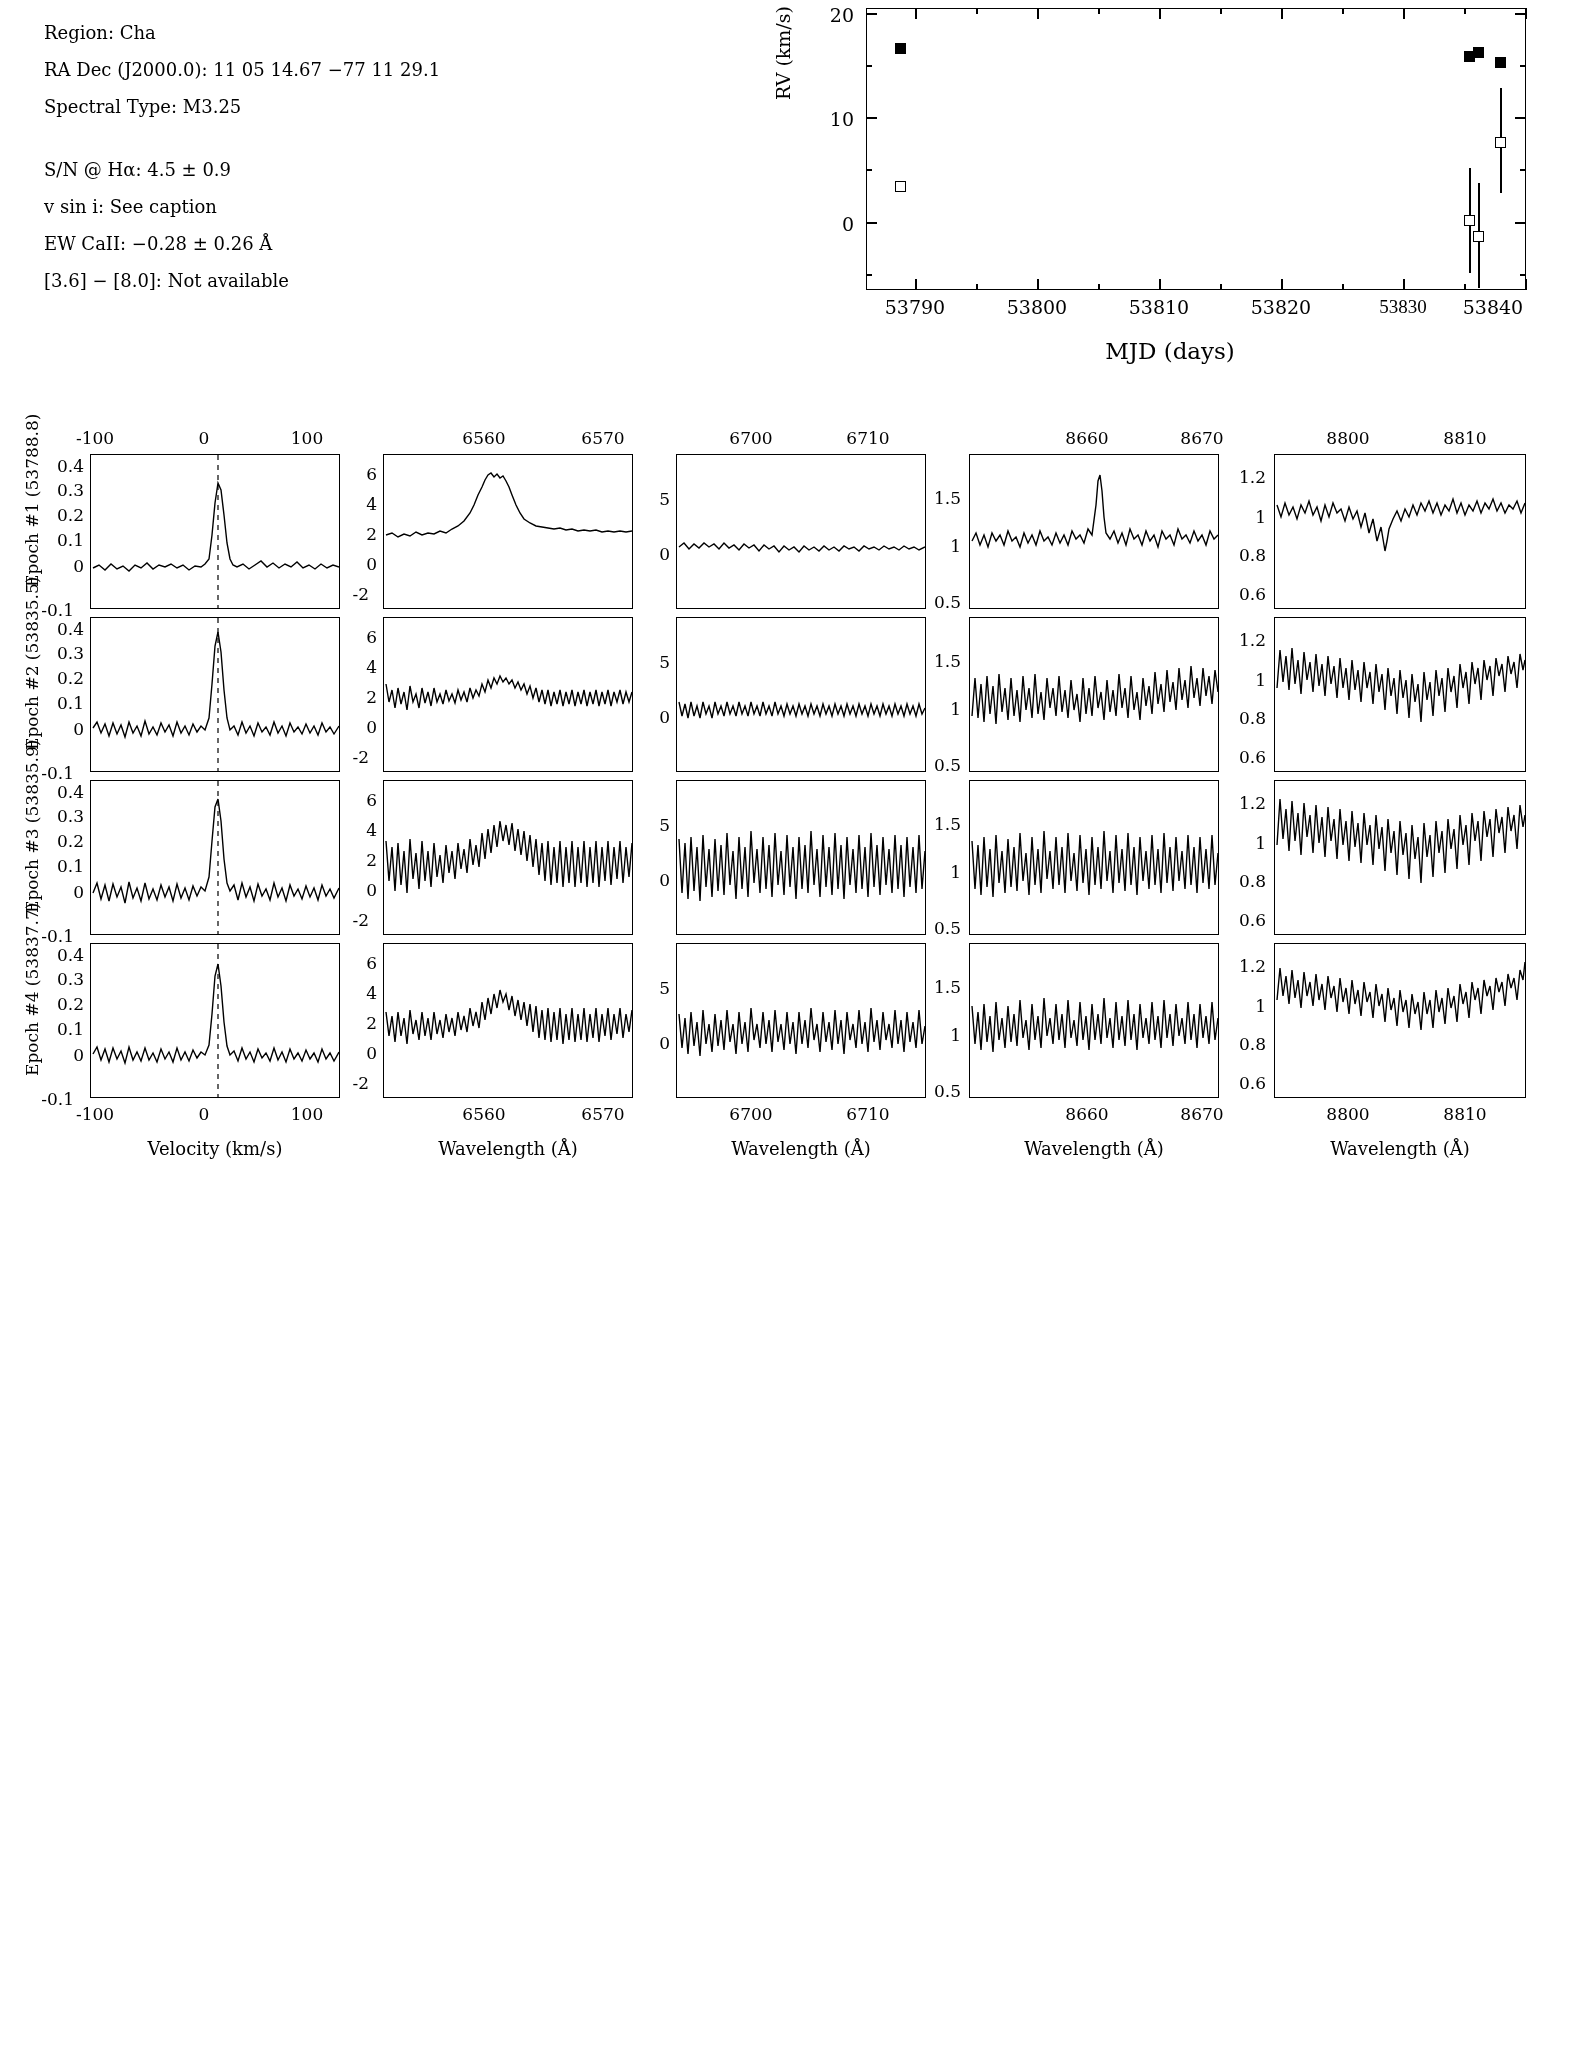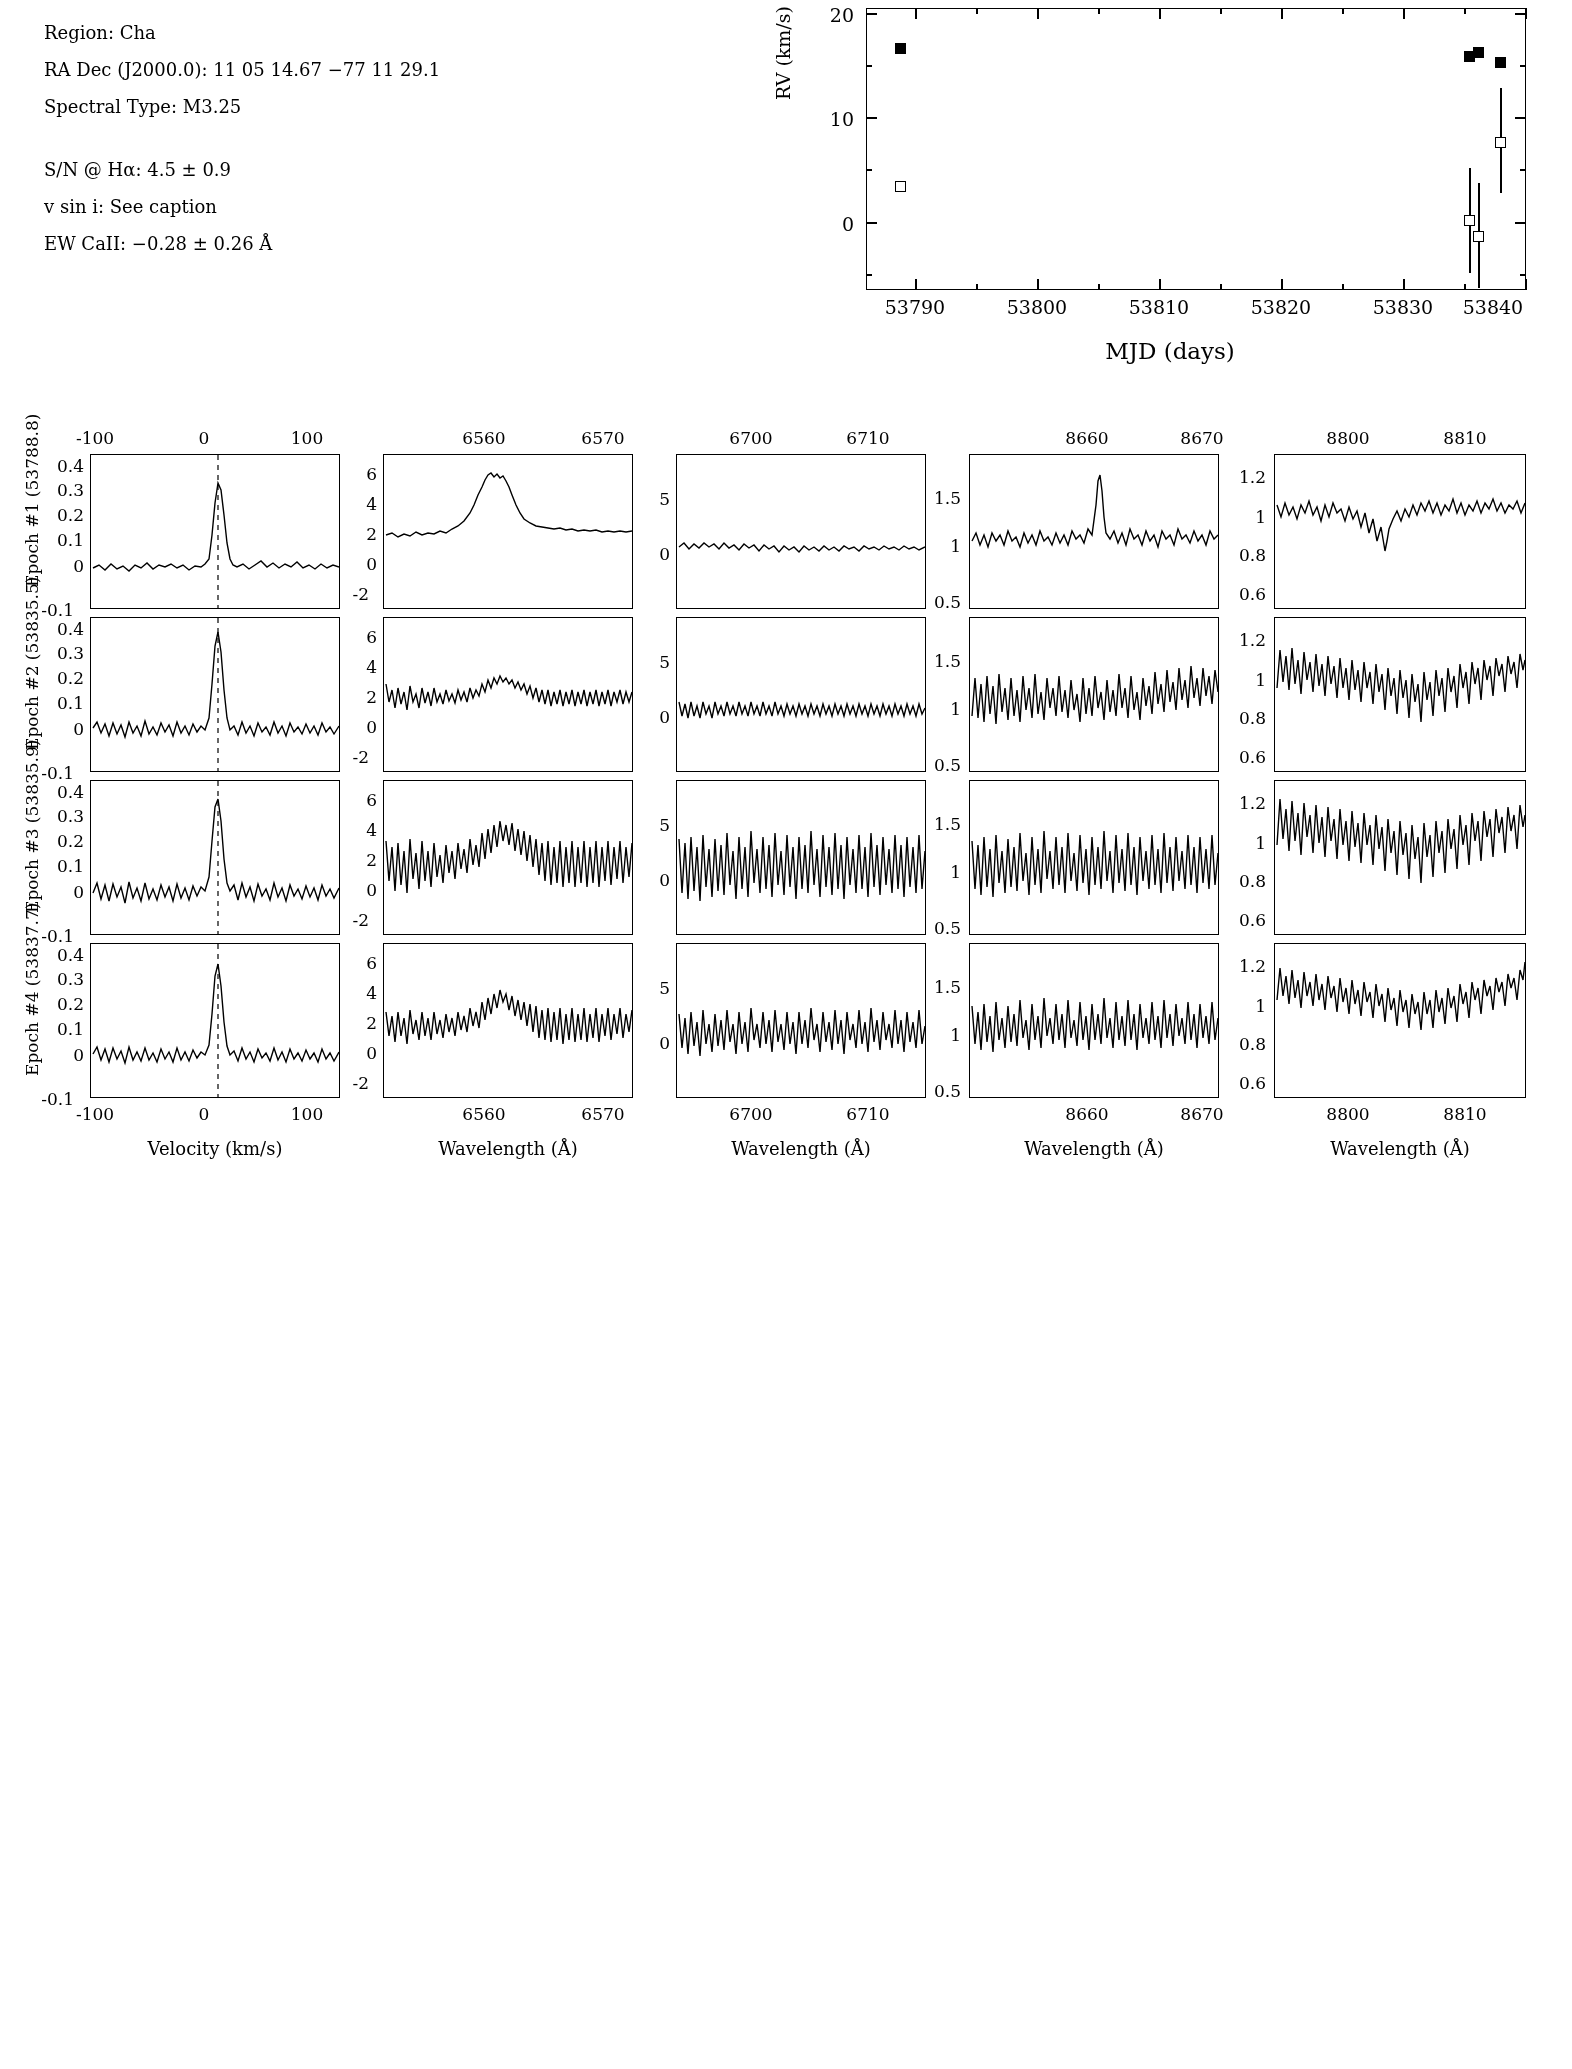--- a/index.html
+++ b/index.html
@@ -155,20 +155,21 @@
 <div class="page">
 
   <div class="infoblock">
     <div class="info-line">Region: Cha</div>
     <div class="info-line">RA Dec (J2000.0): 11 05 14.67 −77 11 29.1</div>
     <div class="info-line">Spectral Type: M3.25</div>
     <div class="gap"></div>
     <div class="info-line">S/N @ Hα: 4.5 ± 0.9</div>
     <div class="info-line">v sin i: See caption</div>
     <div class="info-line">EW CaII: −0.28 ± 0.26 Å</div>
+    <div class="info-line">[3.6] − [8.0]: Not available</div>
   </div>
 
   <div class="rvpanel">
     <div class="rv-frame"></div>
     <div class="rv-ylabel">RV (km/s)</div>
     <div class="rv-xlabel">MJD (days)</div>
 
     <div class="rv-ytick" style="left:20px; top:-4px;">20</div>
     <div class="rv-ytick" style="left:20px; top:100px;">10</div>
     <div class="rv-ytick" style="left:20px; top:205px;">0</div>
@@ -208,21 +209,21 @@
     <div class="tick-v" style="left:186px; top:0px; height:6px;"></div>
     <div class="tick-v" style="left:308px; top:0px; height:6px;"></div>
     <div class="tick-v" style="left:430px; top:0px; height:6px;"></div>
     <div class="tick-v" style="left:552px; top:0px; height:6px;"></div>
     <div class="tick-v" style="left:674px; top:0px; height:6px;"></div>
 
     <div class="rv-xtick" style="left:80px; top:288px;">53790</div>
     <div class="rv-xtick" style="left:202px; top:288px;">53800</div>
     <div class="rv-xtick" style="left:324px; top:288px;">53810</div>
     <div class="rv-xtick" style="left:446px; top:288px;">53820</div>
-    <div class="rv-xtick" style="left:568px; top:288px;">53830</div>
+    <div class="rv-xtick" style="left:568px; top:288px;font-family:Liberation Serif, serif;">53830</div>
     <div class="rv-xtick" style="left:658px; top:288px;">53840</div>
 
     <div class="pt-filled" style="left:105px; top:35px;"></div>
     <div class="pt-filled" style="left:674px; top:43px;"></div>
     <div class="pt-filled" style="left:683px; top:39px;"></div>
     <div class="pt-filled" style="left:705px; top:49px;"></div>
 
     <div class="errbar" style="left:679px; top:160px; height:105px;"></div>
     <div class="errbar" style="left:688px; top:175px; height:105px;"></div>
     <div class="errbar" style="left:710px; top:80px; height:105px;"></div>

